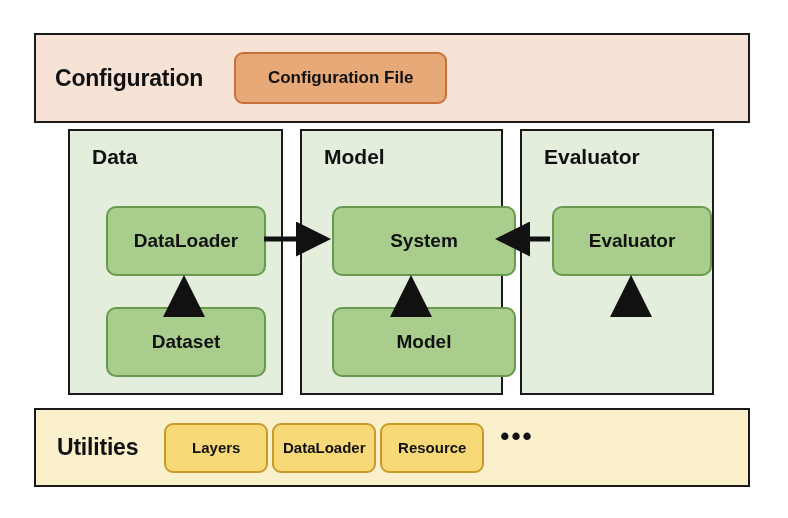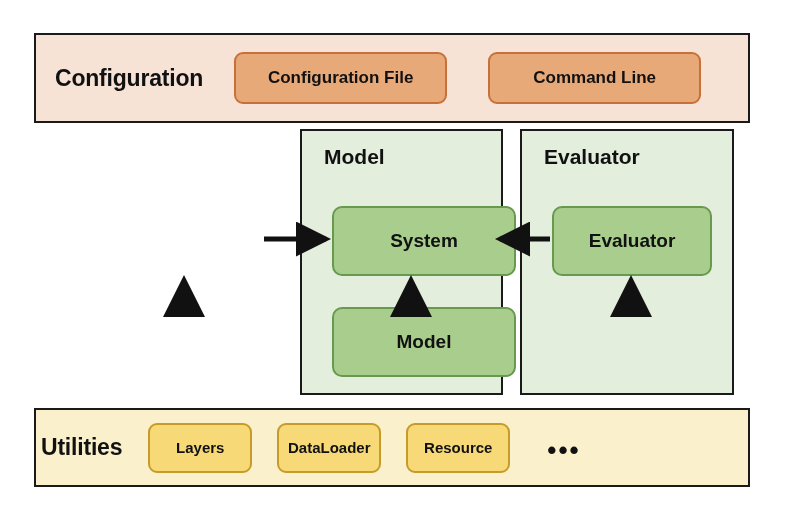--- a/index.html
+++ b/index.html
@@ -75,21 +75,21 @@
   .panel {
     position: absolute;
     box-sizing: border-box;
     top: 129px;
     height: 266px;
     background: #E4EEDC;
     border: 2px solid #1a1a1a;
   }
   #panel-data  { left: 68px;  width: 215px; }
   #panel-model { left: 300px; width: 203px; }
-  #panel-eval  { left: 520px; width: 214px; padding-left: 7px; }
+  #panel-eval  { left: 520px; width: 194px; padding-left: 7px; }
 
   .panel-title {
     position: absolute;
     left: 22px;
     top: 14px;
     font-size: 21px;
     font-weight: bold;
     color: #111111;
     white-space: nowrap;
   }
@@ -136,27 +136,27 @@
 
   
   #utilities-band {
     left: 34px;
     top: 408px;
     width: 716px;
     height: 79px;
     background: #FBF0CC;
   }
   #utilities-band .band-title {
-    margin-left: 5px;
+    margin-left: 21px;
   }
   .util-items {
     display: flex;
-    align-items: flex-end;
+    align-items: flex-start;
     margin-left: 26px;
-    gap: 25px;
+    gap: 4px;
   }
   .util-pill {
     box-sizing: border-box;
     width: 104px;
     height: 50px;
     background: #F7D978;
     border: 2px solid #C69B28;
     border-radius: 9px;
     display: flex;
     align-items: center;
@@ -178,24 +178,28 @@
 </style>
 </head>
 <body>
 
 <div class="stage">
 
   <div class="band" id="config-band">
     <div class="band-title">Configuration</div>
     <div class="config-buttons">
       <div class="config-btn">Configuration File</div>
-      <div class="config-btn">Command Line</div>
     </div>
   </div>
 
+  <div class="panel" id="panel-data">
+    <div class="panel-title">Data</div>
+    <div class="node node-top">DataLoader</div>
+    <div class="node node-bottom">Dataset</div>
+  </div>
 
   <div class="panel" id="panel-model">
     <div class="panel-title">Model</div>
     <div class="node node-top">System</div>
     <div class="node node-bottom">Model</div>
   </div>
 
   <div class="panel" id="panel-eval">
     <div class="panel-title">Evaluator</div>
     <div class="node node-top">Evaluator</div>

